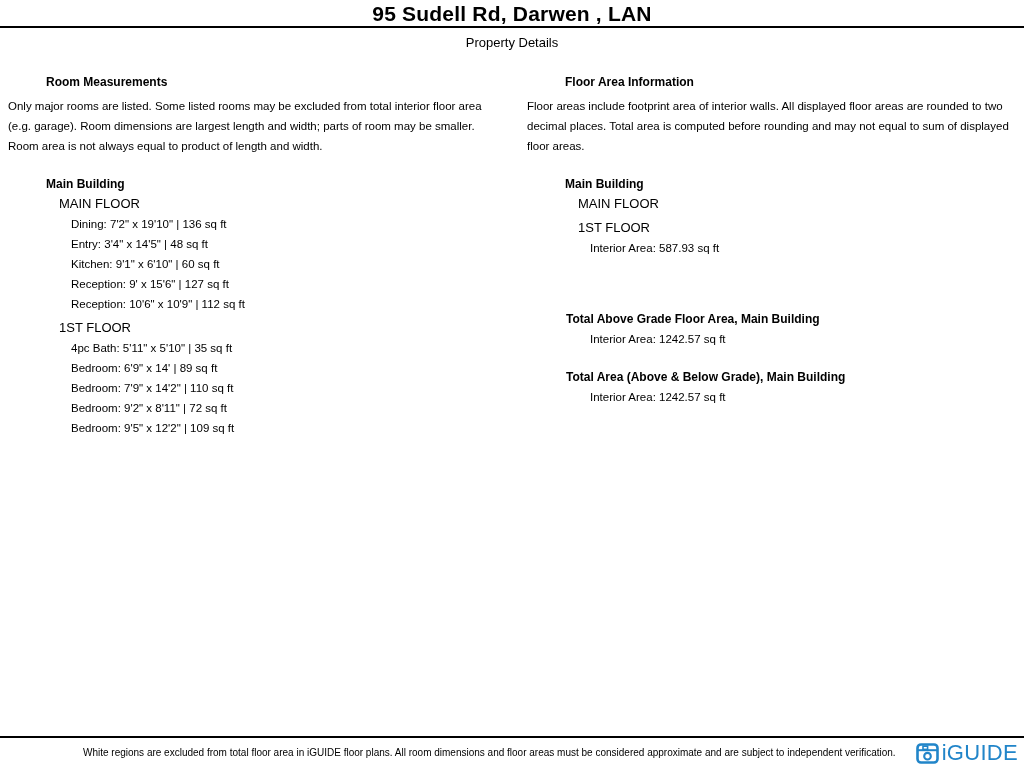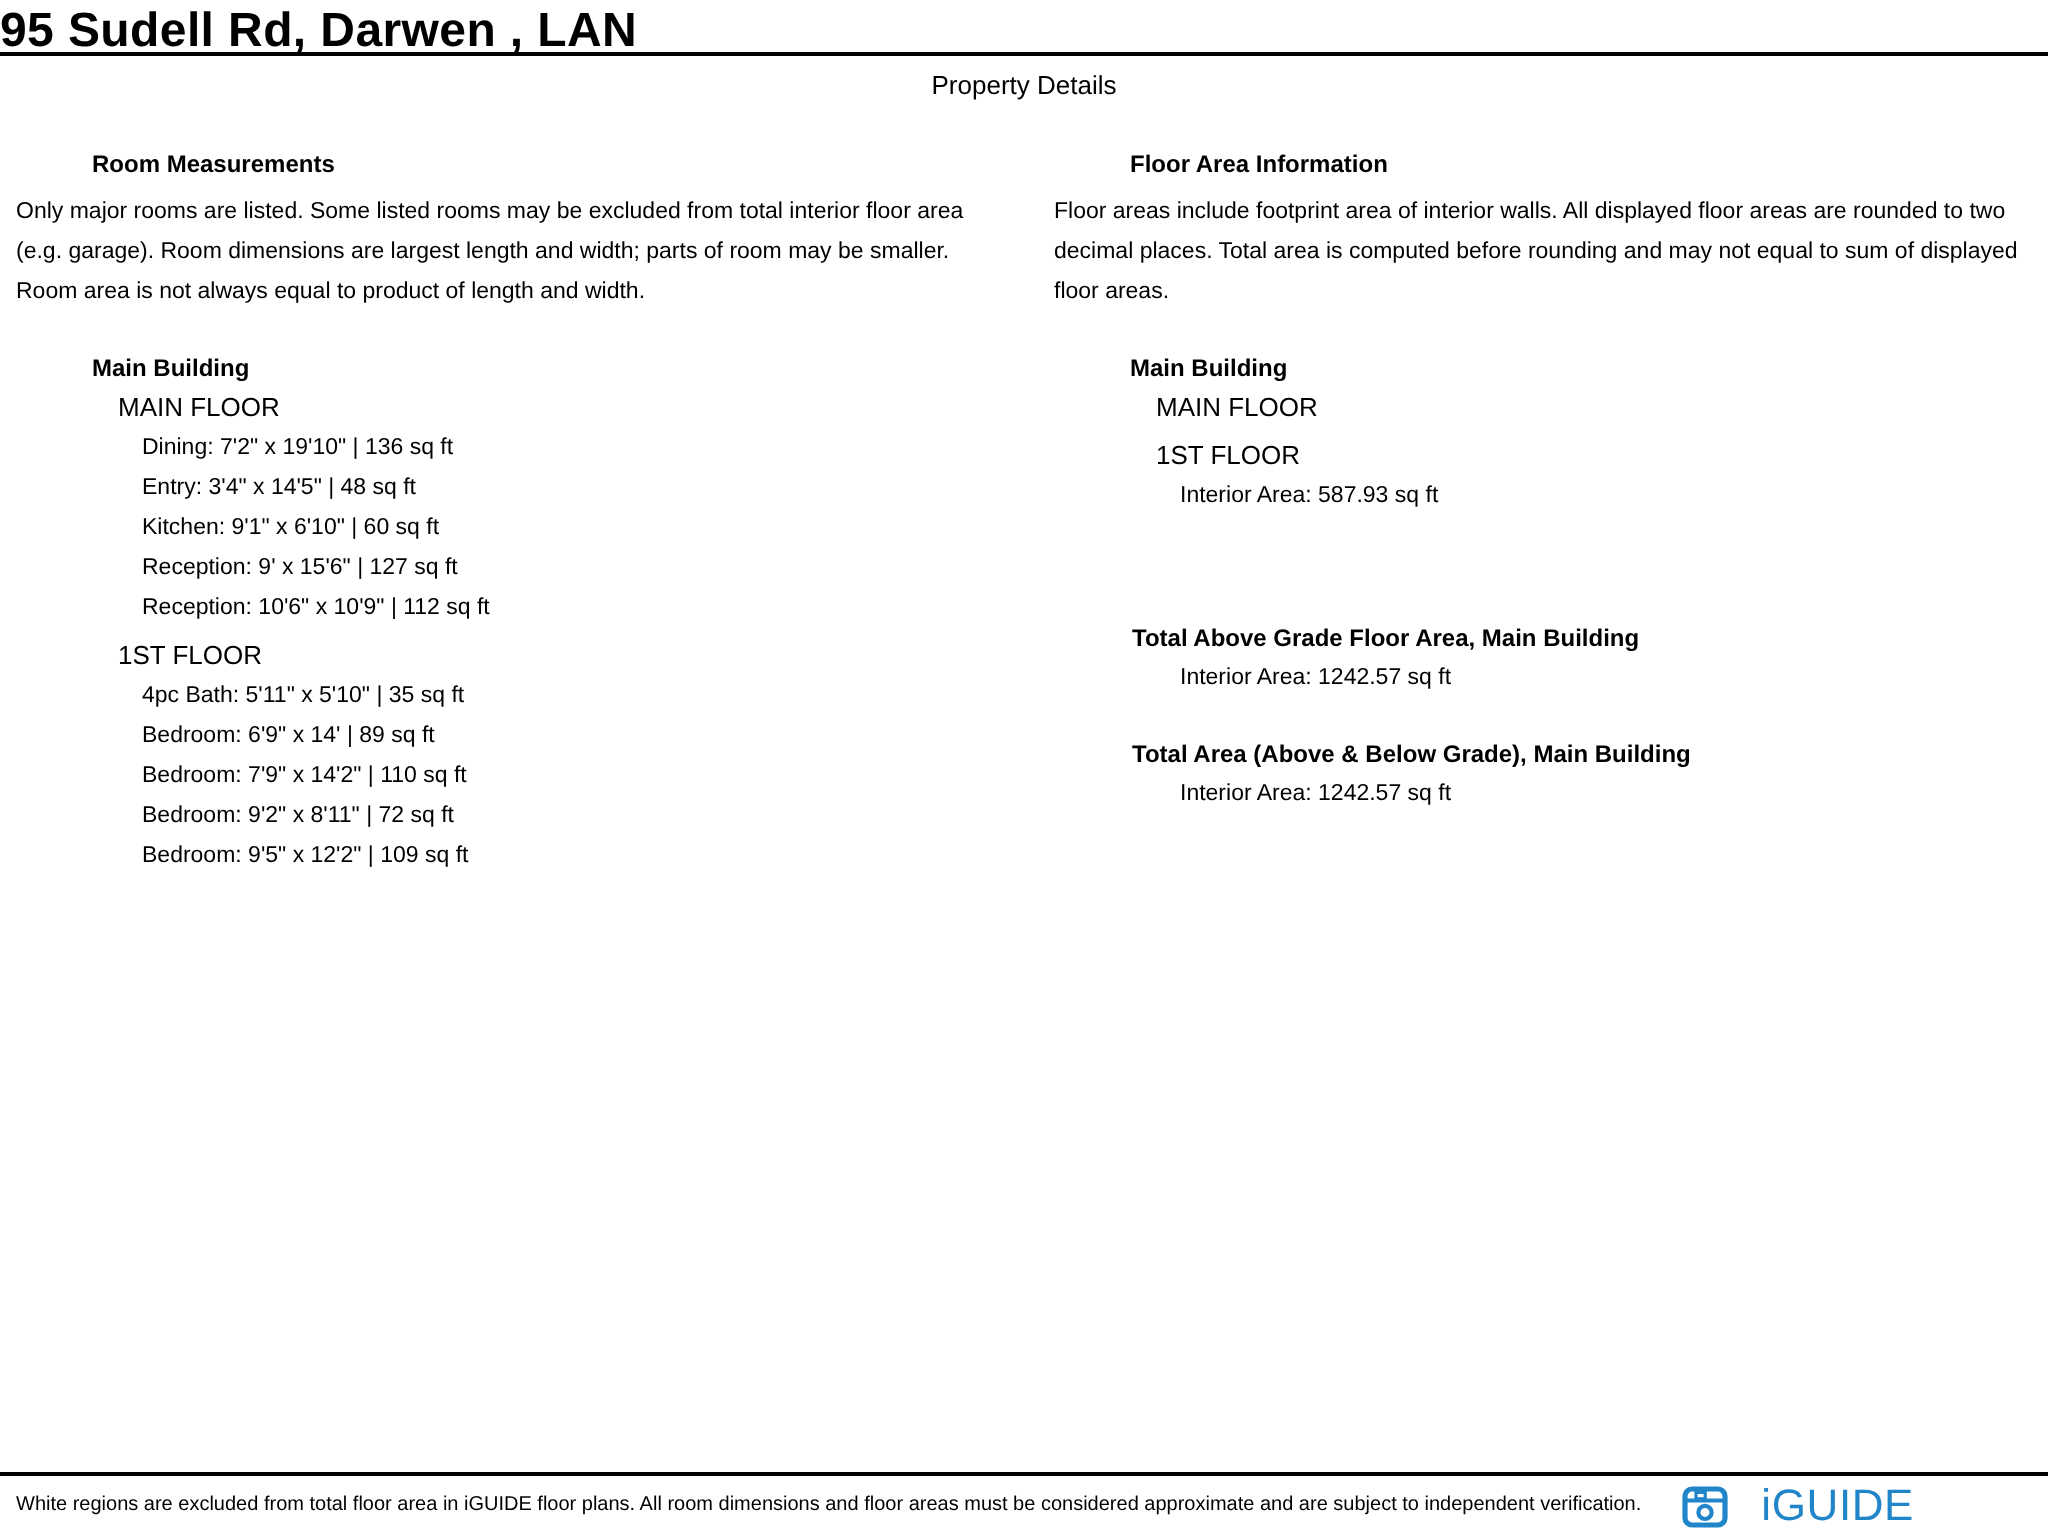--- a/index.html
+++ b/index.html
@@ -9,21 +9,21 @@
     font-family:"Liberation Sans","DejaVu Sans",sans-serif;
     color:#000;
     position:relative;
     overflow:hidden;
   }
   .page { position:absolute; inset:0; background:#fff; }
 
   
   .title {
     position:absolute; top:2px; left:0; right:0;
-    font-size:24px; font-weight:bold;
+    text-align:center; font-size:21px; font-weight:bold;
     letter-spacing:0.2px;
   }
   .rule-top {
     position:absolute; top:26px; left:0; right:0;
     height:2px; background:#000;
   }
   .subtitle {
     position:absolute; top:35px; left:0; right:0;
     text-align:center; font-size:13px; font-weight:normal;
   }
@@ -61,24 +61,24 @@
     font-size:12px; font-weight:bold; line-height:19px; padding-left:39px;
   }
 
   
   .rule-bottom {
     position:absolute; top:736px; left:0; right:0;
     height:2px; background:#000;
   }
   .footer-row {
     position:absolute; top:740px; left:8px; right:6px; height:26px;
-    display:flex; align-items:center; justify-content:flex-start;
+    display:flex; align-items:center; justify-content:flex-end;
   }
   .disclaimer { font-size:10px; line-height:12px; padding-right:20px; }
-  .logo { display:flex; align-items:center; gap:17px; flex:none; }
+  .logo { display:flex; align-items:center; gap:3px; flex:none; }
   .logo-text {
     font-size:22px; line-height:22px; letter-spacing:0.3px; font-weight:400;
   }
 </style>
 </head>
 <body>
 
 <div class="page">
 
   <h1 class="title">95 Sudell Rd, Darwen , LAN</h1>

